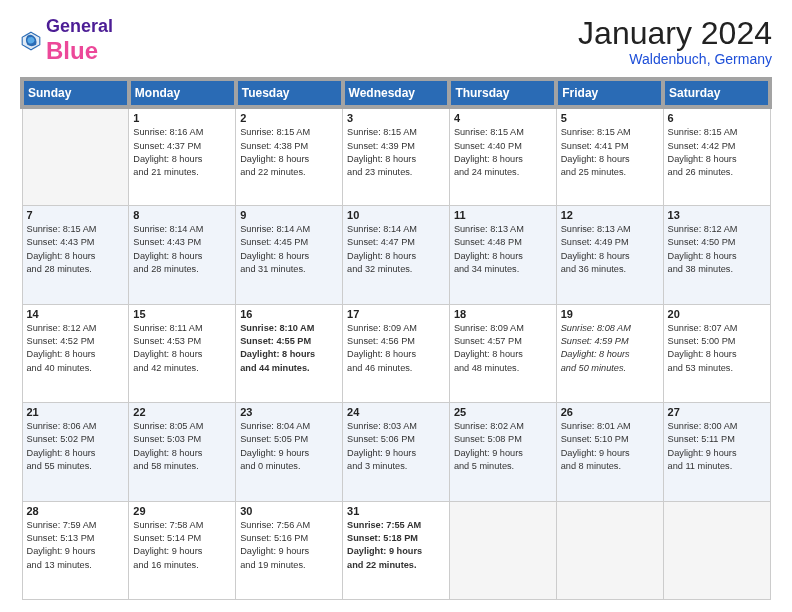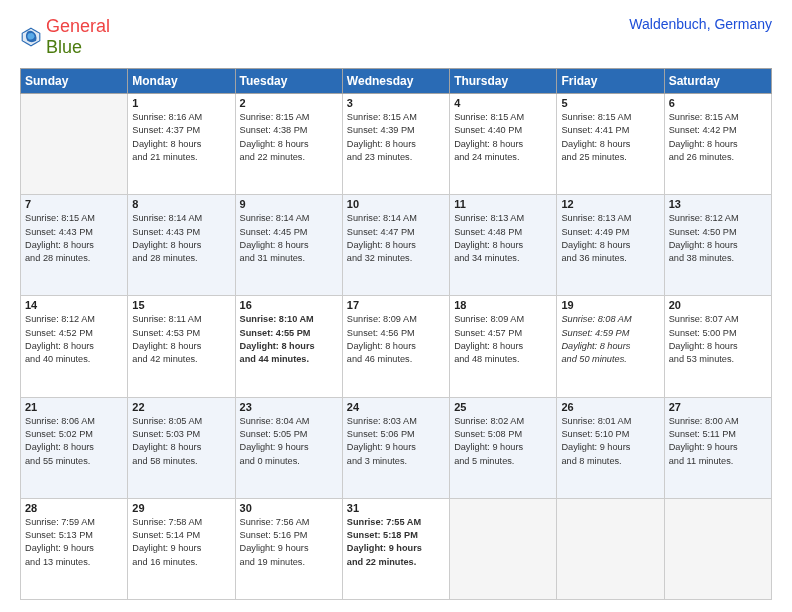--- a/index.html
+++ b/index.html
@@ -23,27 +23,27 @@
       align-items: flex-start;
       margin-bottom: 10px;
     }
     .logo {
       display: flex;
       align-items: center;
       gap: 4px;
     }
     .logo-text-general {
       font-size: 18px;
-      font-weight: normal;
-      color: #ef4444;
+      font-weight: bold;
+      color: #4c1d95;
     }
     .logo-text-blue {
-      font-size: 18px;
-      font-weight: normal;
-      color: #4d7c0f;
+      font-size: 24px;
+      font-weight: bold;
+      color: #ec4899;
     }
     .logo-icon {
       width: 22px;
       height: 22px;
     }
     .title-block {
       text-align: right;
     }
     .month-title {
       font-size: 32px;
@@ -60,21 +60,21 @@
       border-collapse: collapse;
       flex: 1;
     }
     .calendar-table th {
       background-color: #2a6bb5;
       color: #fff;
       font-size: 12px;
       font-weight: bold;
       padding: 5px 4px;
       text-align: left;
-      border: 1px solid #a3a3a3;
+      border: 4px solid #a3a3a3;
     }
     .calendar-table td {
       border: 1px solid #ccc;
       vertical-align: top;
       padding: 3px 4px;
       font-size: 9.5px;
       color: #222;
       width: calc(100% / 7);
       height: 88px;
     }
@@ -111,20 +111,21 @@
         <path d="M15 3 L27 10 L27 20 L15 27 L3 20 L3 10 Z" fill="none" stroke="#2a6bb5" stroke-width="1.5"></path>
         <path d="M18 8 Q24 12 22 20 Q16 24 10 20 Q6 14 10 8 Q14 5 18 8Z" fill="#2a6bb5"></path>
         <path d="M14 10 Q18 8 20 14 Q18 20 12 18 Q8 14 12 10Z" fill="#5aaae8"></path>
       </svg>
       <div>
         <span class="logo-text-general">General</span><br>
         <span class="logo-text-blue">Blue</span>
       </div>
     </div>
     <div class="title-block">
+      <div class="month-title">January 2024</div>
       <div class="location-title">Waldenbuch, Germany</div>
     </div>
   </div>
 
   <table class="calendar-table">
     <thead>
       <tr>
         <th>Sunday</th>
         <th>Monday</th>
         <th>Tuesday</th>

